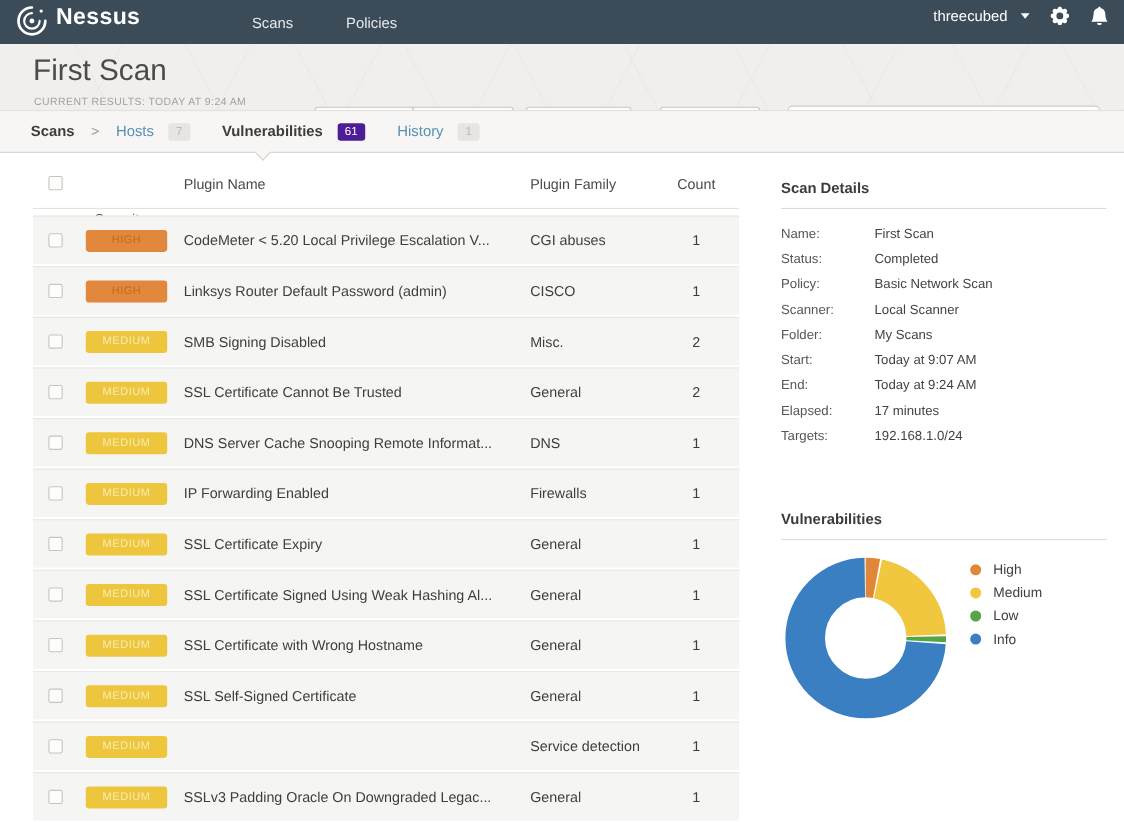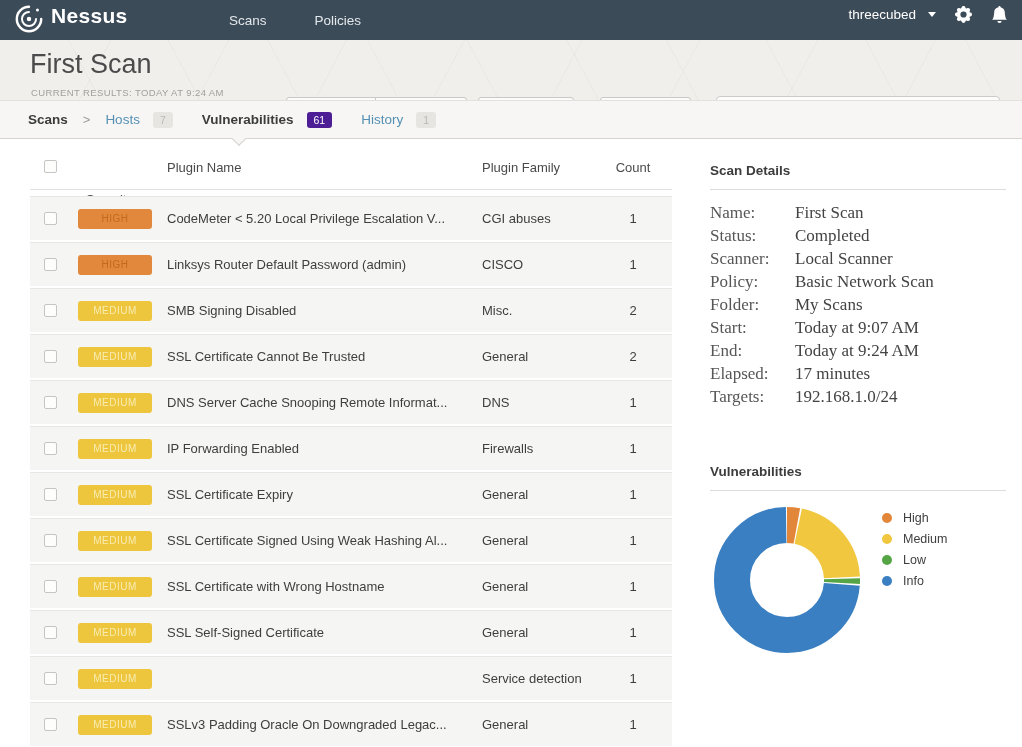--- a/index.html
+++ b/index.html
@@ -73,21 +73,21 @@
   .sev-high { background:#e2883c; color:#c06a1d; }
   .sev-medium { background:#edc63d; color:#f9ecb2; }
   .cell-name { position:absolute; left:137px; top:14px; font-size:13px; color:#3e3e3e; white-space:nowrap; }
   .cell-family { position:absolute; left:452px; top:14px; font-size:13px; color:#3e3e3e; }
   .cell-count { position:absolute; left:568px; top:14px; width:70px; text-align:center; font-size:13px; color:#3e3e3e; }
 
   
   .side-panel { position:absolute; left:710px; top:141px; width:296px; }
   .panel-title { font-size:13.5px; font-weight:bold; color:#3c3c3c; padding:22px 0 11px; border-bottom:1px solid #dddcd9; }
   .detail-fields { margin-top:11px; }
-  .field-row { display:flex; line-height:23px; font-size:17px;font-family:Liberation Serif, serif; }
+  .field-row { display:flex; line-height:23px; font-size:12px; }
   .field-label { width:85px; color:#565656; }
   .field-value { color:#434343; }
   .chart-section { margin-top:34px; }
   .chart-wrap { position:relative; height:190px; }
   .donut { position:absolute; left:2px; top:14px; width:150px; height:150px; }
   .legend { position:absolute; left:172px; top:20px; display:flex; flex-direction:column; gap:7px; }
   .legend-item { display:flex; align-items:center; gap:11px; }
   .legend-dot { width:10px; height:10px; border-radius:50%; }
   .legend-label { font-size:12.5px; color:#3f3f3f; }
 </style>
@@ -299,27 +299,27 @@
           <span class="field-label">Name:</span>
           <span class="field-value">First Scan</span>
         </div>
 
         <div class="field-row">
           <span class="field-label">Status:</span>
           <span class="field-value">Completed</span>
         </div>
 
         <div class="field-row">
+          <span class="field-label">Policy:</span>
+          <span class="field-value">Basic Network Scan</span>
+        </div>
+
+        <div class="field-row">
           <span class="field-label">Scanner:</span>
           <span class="field-value">Local Scanner</span>
-        </div>
-
-        <div class="field-row">
-          <span class="field-label">Policy:</span>
-          <span class="field-value">Basic Network Scan</span>
         </div>
 
         <div class="field-row">
           <span class="field-label">Folder:</span>
           <span class="field-value">My Scans</span>
         </div>
 
         <div class="field-row">
           <span class="field-label">Start:</span>
           <span class="field-value">Today at 9:07 AM</span>

